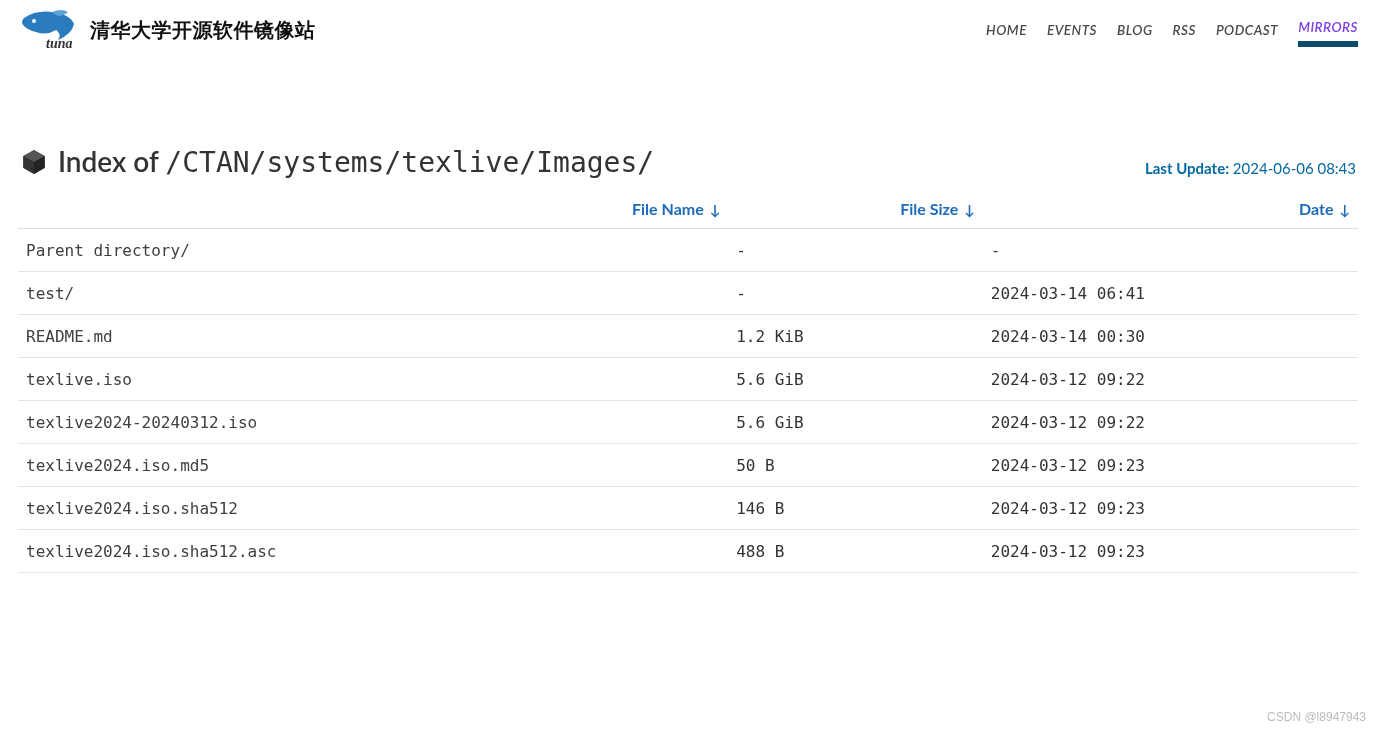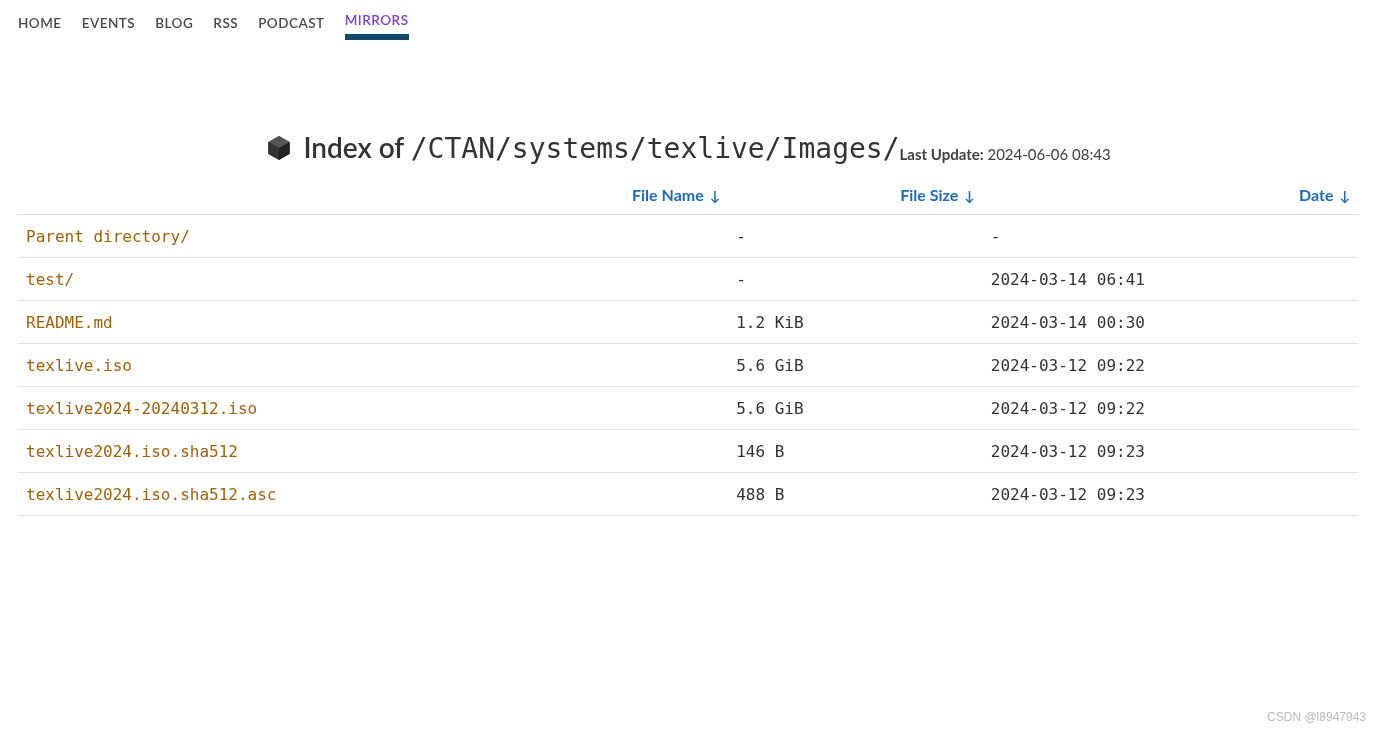--- a/index.html
+++ b/index.html
@@ -33,38 +33,39 @@
     .site-title {
       font-size: 20px;
       font-weight: 700;
       color: #111;
       letter-spacing: 0.5px;
     }
     .nav {
       display: flex;
       align-items: center;
       gap: 20px;
+      font-style: italic;
     }
     .nav a {
       font-size: 13.5px;
       font-weight: 600;
       color: #4a4a4a;
       text-decoration: none;
       letter-spacing: 0.5px;
       padding: 6px 0;
     }
     .nav a.active {
       color: #7b3fe4;
       border-bottom: 6px solid #0c4a6e;
     }
     
     .page-head {
       display: flex;
       align-items: flex-end;
-      justify-content: center;
+      justify-content: space-between;
       padding: 0 2px 10px 2px;
     }
     .page-title {
       display: flex;
       align-items: center;
       font-size: 28px;
       font-weight: 600;
       color: #333;
       gap: 10px;
     }
@@ -72,21 +73,21 @@
       width: 28px;
       height: 28px;
       flex-shrink: 0;
     }
     .page-title .path-mono {
       font-family: "Consolas", "Monaco", "Menlo", monospace;
       font-weight: 400;
     }
     .last-update {
       font-size: 15px;
-      color: #404040;
+      color: #0369a1;
       padding-bottom: 2px;
     }
     .last-update b {
       font-weight: 700;
     }
     
     table {
       width: 100%;
       border-collapse: collapse;
     }
@@ -105,21 +106,21 @@
       color: #1e6bb8;
     }
     td {
       padding: 11px 8px;
       border-bottom: 1px solid #e4e4e4;
       font-size: 16px;
       vertical-align: middle;
     }
     td.col-name a {
       font-family: "Consolas", "Monaco", "Menlo", monospace;
-      color: #a16207;
+      color: #404040;
       text-decoration: none;
     }
     td.col-size, td.col-date {
       font-family: "Consolas", "Monaco", "Menlo", monospace;
       color: #333;
     }
     .highlight-box {
       border: 2.5px solid #e03131;
       border-radius: 4px;
       padding: 3px 8px;
@@ -135,20 +136,31 @@
       bottom: 14px;
       font-size: 12px;
       color: #bbb;
       font-family: Arial, sans-serif;
     }
   </style>
 </head>
 <body>
 
 <div class="header">
+  <div class="brand">
+    <div class="logo">
+      <svg viewBox="0 0 64 48" width="64" height="48">
+        <path d="M6 20 Q2 16 6 12 Q18 4 34 6 Q52 8 56 18 Q54 28 40 34 Q44 28 38 24 Q28 30 18 26 Q10 24 6 20 Z" fill="#2b7bbf"></path>
+        <path d="M34 6 Q44 2 50 6 Q46 10 40 10 Z" fill="#5ea3d6"></path>
+        <circle cx="16" cy="15" r="2" fill="#fff"></circle>
+        <text x="28" y="42" font-family="cursive" font-size="14" font-style="italic" fill="#333" font-weight="bold">tuna</text>
+      </svg>
+    </div>
+    <div class="site-title">清华大学开源软件镜像站</div>
+  </div>
   <nav class="nav" id="nav">
       <a href="#">HOME</a>
       <a href="#">EVENTS</a>
       <a href="#">BLOG</a>
       <a href="#">RSS</a>
       <a href="#">PODCAST</a>
       <a href="#" class="active">MIRRORS</a>
     </nav>
 </div>
 
@@ -212,20 +224,25 @@
           <td class="col-name"><a href="#">texlive.iso</a></td>
           <td class="col-size">5.6 GiB</td>
           <td class="col-date">2024-03-12 09:22</td>
         </tr>
         <tr>
           <td class="col-name"><a href="#">texlive2024-20240312.iso</a></td>
           <td class="col-size">5.6 GiB</td>
           <td class="col-date">2024-03-12 09:22</td>
         </tr>
         <tr>
+          <td class="col-name"><a href="#">texlive2024.iso.md5</a></td>
+          <td class="col-size">50 B</td>
+          <td class="col-date">2024-03-12 09:23</td>
+        </tr>
+        <tr>
           <td class="col-name"><a href="#">texlive2024.iso.sha512</a></td>
           <td class="col-size">146 B</td>
           <td class="col-date">2024-03-12 09:23</td>
         </tr>
         <tr>
           <td class="col-name"><a href="#">texlive2024.iso.sha512.asc</a></td>
           <td class="col-size">488 B</td>
           <td class="col-date">2024-03-12 09:23</td>
         </tr>
       </tbody>

